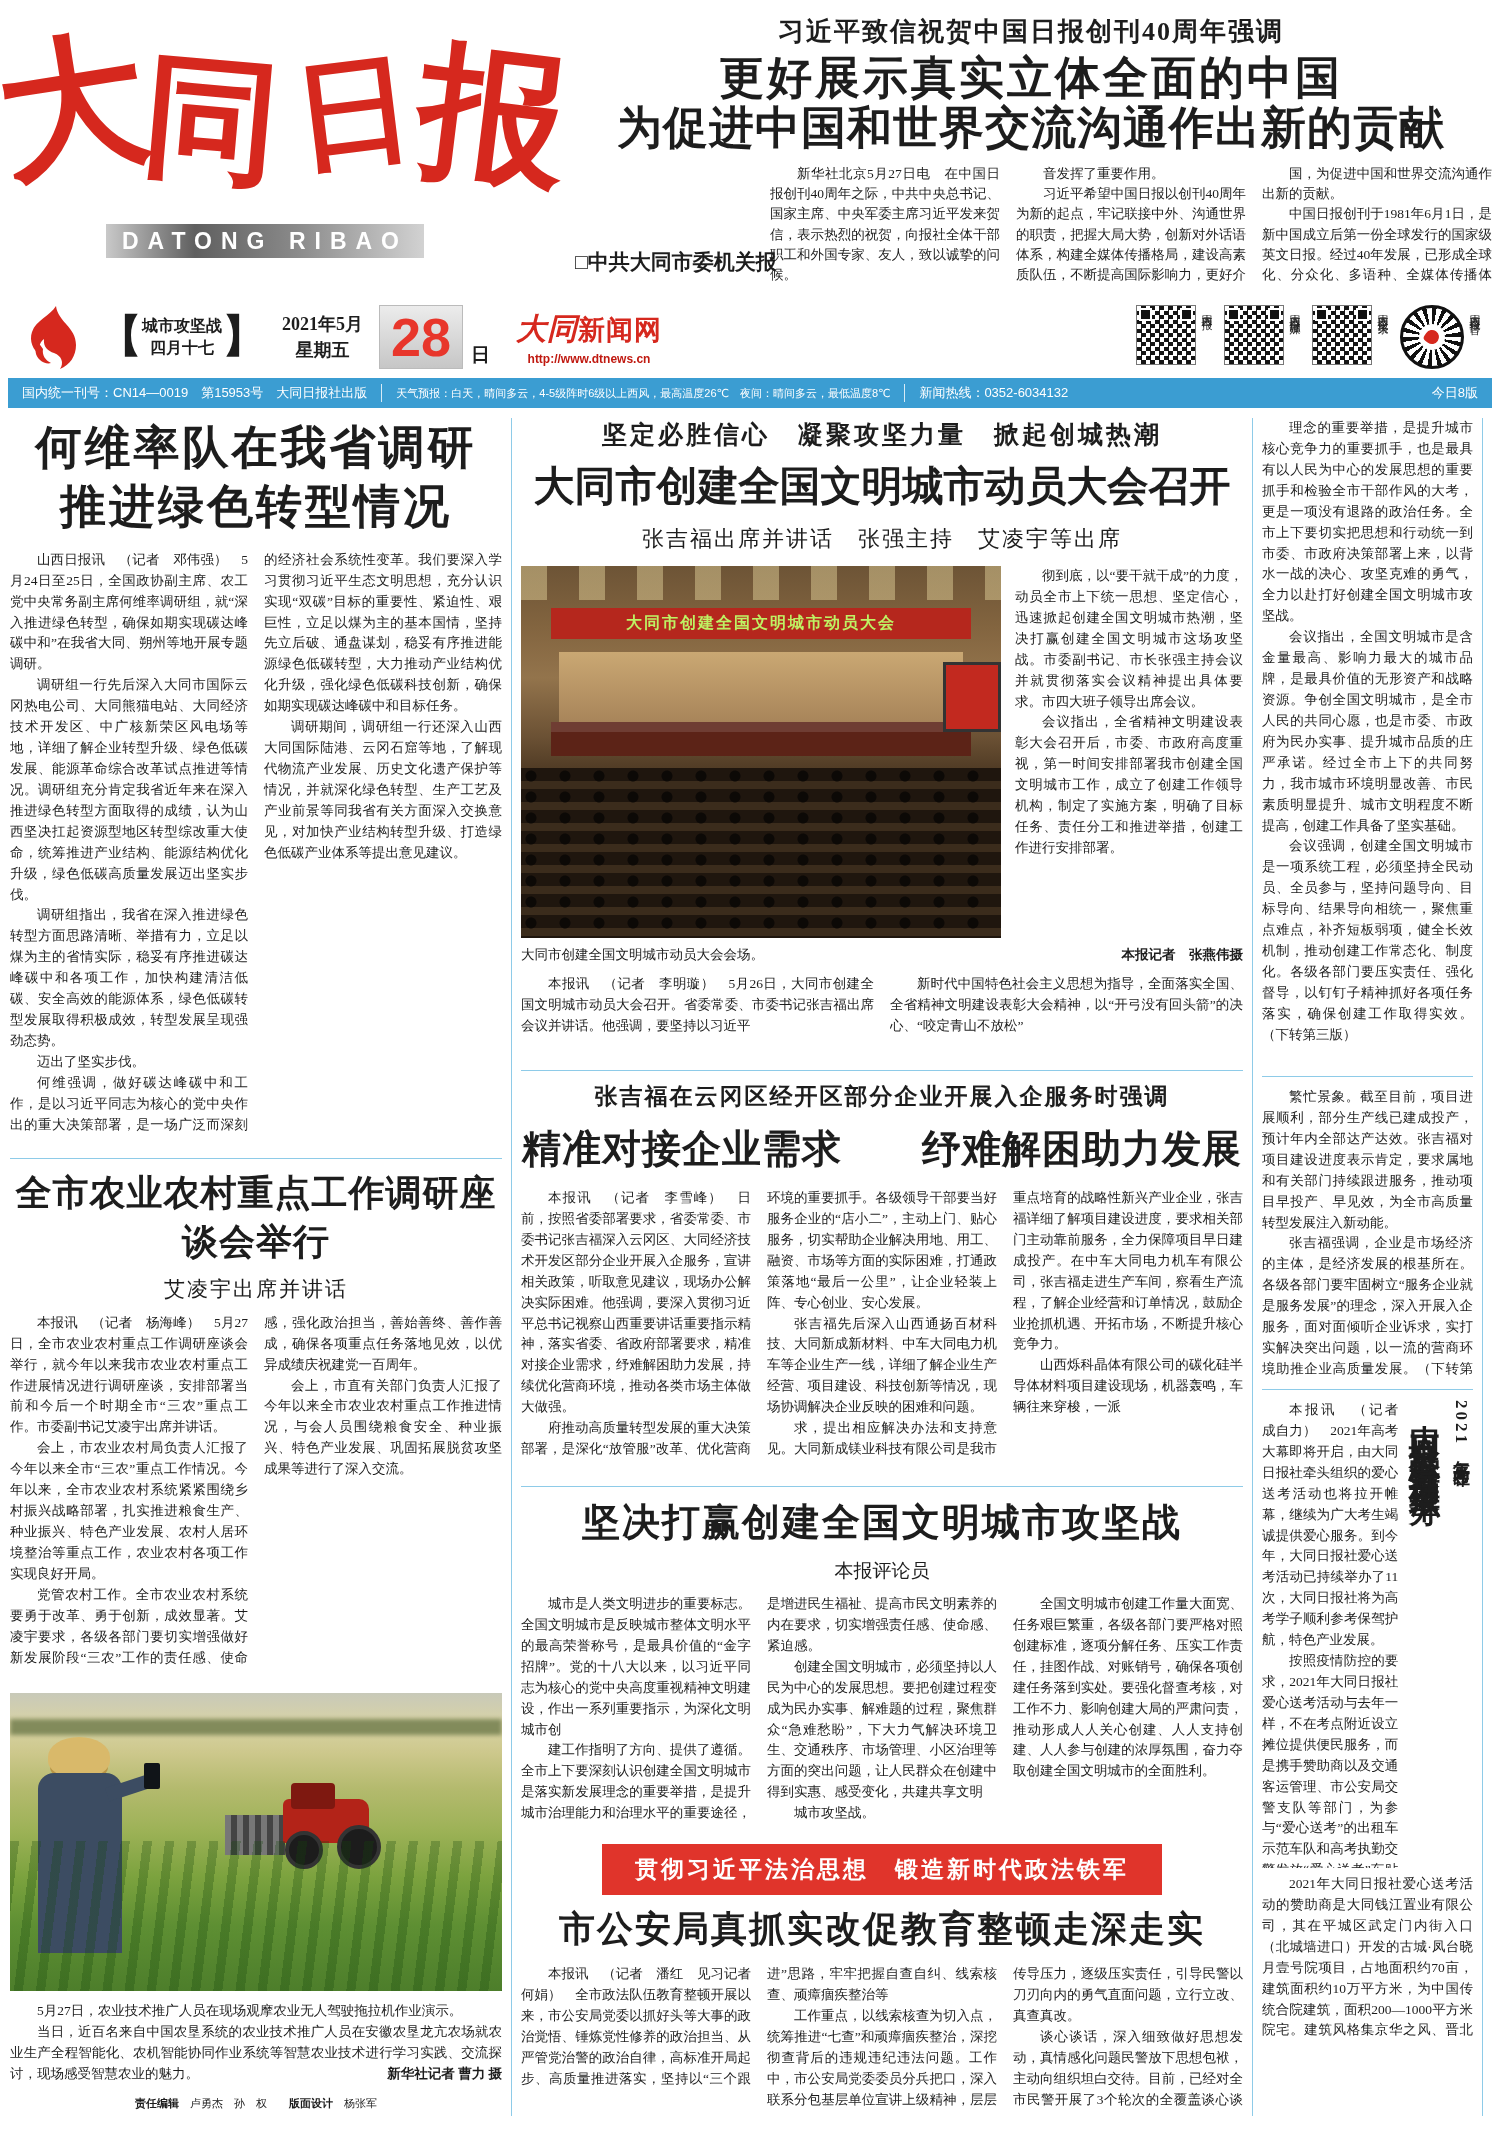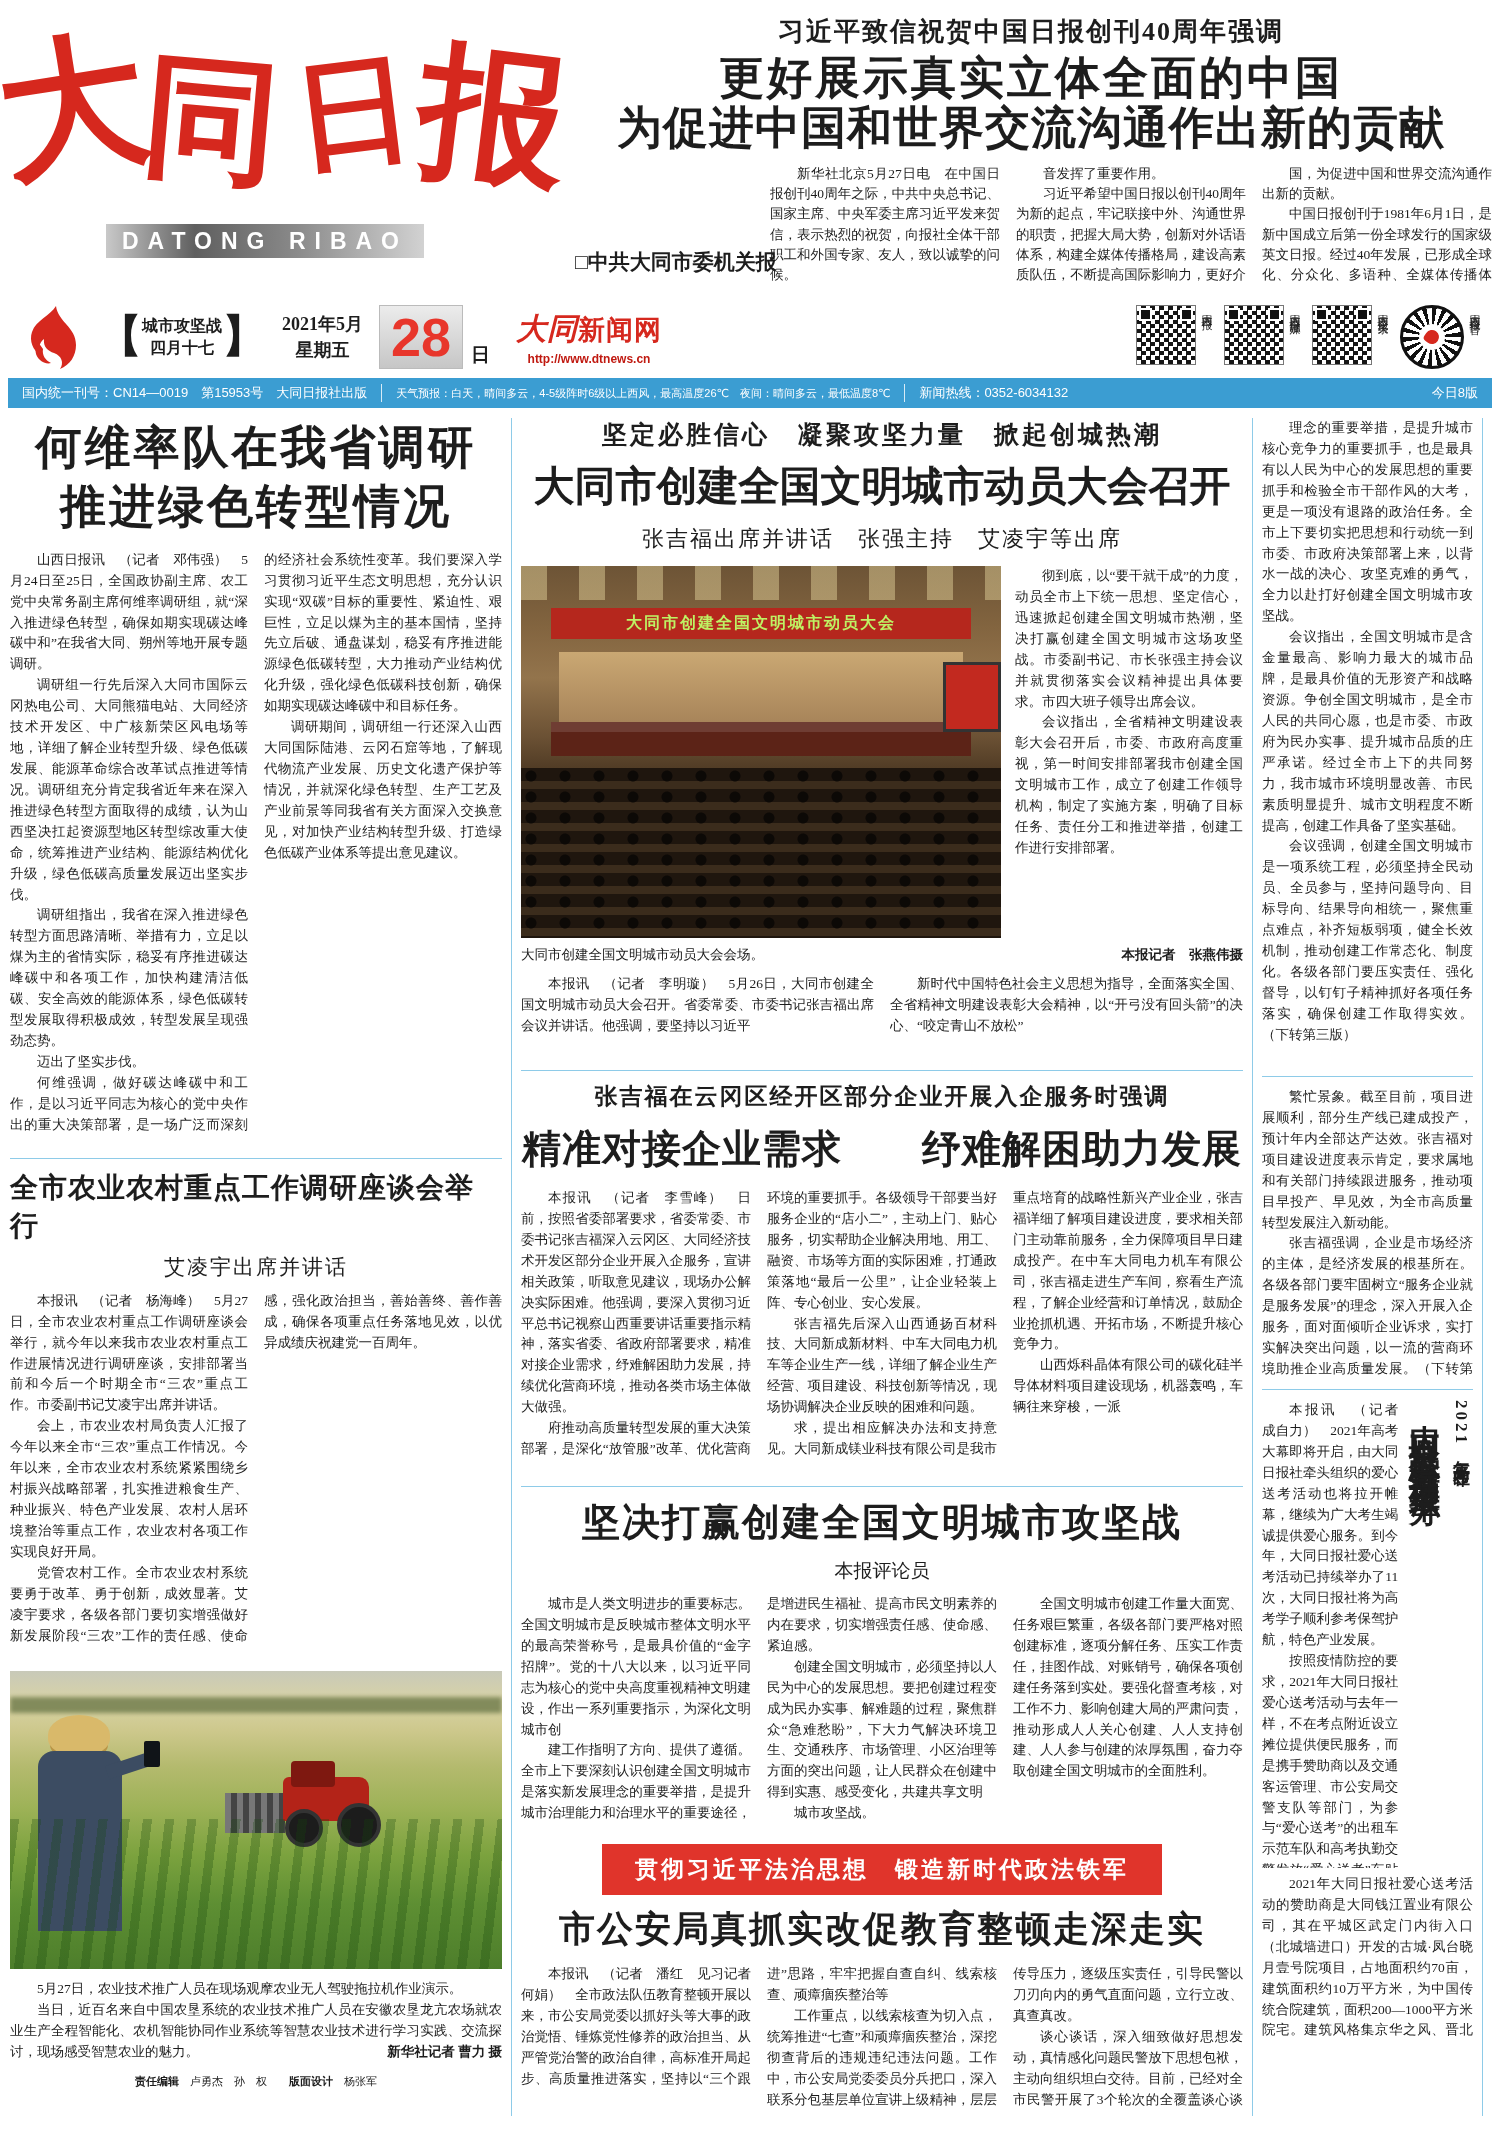--- a/index.html
+++ b/index.html
@@ -62,21 +62,21 @@
   .vsep{width:1px;background:#8ecbe8;margin:0 9px;}
   .col-left{width:492px;flex:0 0 auto;}
   .col-center{width:722px;flex:0 0 auto;}
   .col-right{flex:1;min-width:0;}
   .hdiv{border-top:1px solid #8ecbe8;margin:10px 0;}
   .body-txt{font-size:13.5px;line-height:1.55;text-align:justify;overflow:hidden;}
   .para{margin:0;text-indent:2em;}
   
   .l1-h{font-size:46px;font-weight:900;text-align:center;line-height:1.28;letter-spacing:3px;}
   .l1-body{height:598px;column-count:2;column-gap:16px;column-fill:auto;margin-top:14px;}
-  .l2-h{font-size:28px;font-weight:900;letter-spacing:1px;margin-top:4px;}
+  .l2-h{font-size:36px;font-weight:900;text-align:center;letter-spacing:1px;margin-top:4px;}
   .l2-sub{font-size:21px;text-align:center;margin:8px 0 10px 0;letter-spacing:2px;}
   .l2-body{height:368px;column-count:2;column-gap:16px;column-fill:auto;}
   
   .farm{width:100%;height:298px;position:relative;margin-top:12px;overflow:hidden;
         background:linear-gradient(180deg,#c8c9b9 0%,#d8d3a6 10%,#cdc88c 20%,#b4ba6e 32%,#9db257 46%,#7ba23e 62%,#5e8f33 78%,#4d7e2b 100%);}
   .farm .trees{position:absolute;left:0;right:0;top:26px;height:16px;background:#6e7a4a;filter:blur(2px);opacity:.8;}
   .farm .rows{position:absolute;left:0;right:0;bottom:0;height:150px;
         background:repeating-linear-gradient(97deg,rgba(20,70,10,.28) 0 9px,rgba(255,255,255,0) 9px 22px);}
   .tractor{position:absolute;left:215px;top:96px;width:170px;height:80px;}
   .tractor .imp{position:absolute;left:0;top:26px;width:60px;height:40px;background:repeating-linear-gradient(90deg,#777 0 6px,#444 6px 12px);}
@@ -247,20 +247,21 @@
       <div class="hdiv"></div>
       <div class="l2-h">全市农业农村重点工作调研座谈会举行</div>
       <div class="l2-sub">艾凌宇出席并讲话</div>
       <div class="l2-body body-txt">
         <div>
             <p class="para">本报讯　（记者　杨海峰）　5月27日，全市农业农村重点工作调研座谈会举行，就今年以来我市农业农村重点工作进展情况进行调研座谈，安排部署当前和今后一个时期全市“三农”重点工作。市委副书记艾凌宇出席并讲话。</p>
             <p class="para">会上，市农业农村局负责人汇报了今年以来全市“三农”重点工作情况。今年以来，全市农业农村系统紧紧围绕乡村振兴战略部署，扎实推进粮食生产、种业振兴、特色产业发展、农村人居环境整治等重点工作，农业农村各项工作实现良好开局。</p>
           </div>
         <div>
             <p class="para">党管农村工作。全市农业农村系统要勇于改革、勇于创新，成效显著。艾凌宇要求，各级各部门要切实增强做好新发展阶段“三农”工作的责任感、使命感，强化政治担当，善始善终、善作善成，确保各项重点任务落地见效，以优异成绩庆祝建党一百周年。</p>
+            <p class="para">会上，市直有关部门负责人汇报了今年以来全市农业农村重点工作推进情况，与会人员围绕粮食安全、种业振兴、特色产业发展、巩固拓展脱贫攻坚成果等进行了深入交流。</p>
           </div>
       </div>
       <div class="farm">
         <div class="trees"></div>
         <div class="tractor">
           <div class="imp"></div>
             <div class="bodyp"></div>
             <div class="cab"></div>
             <div class="w1"></div>
             <div class="w2"></div>

